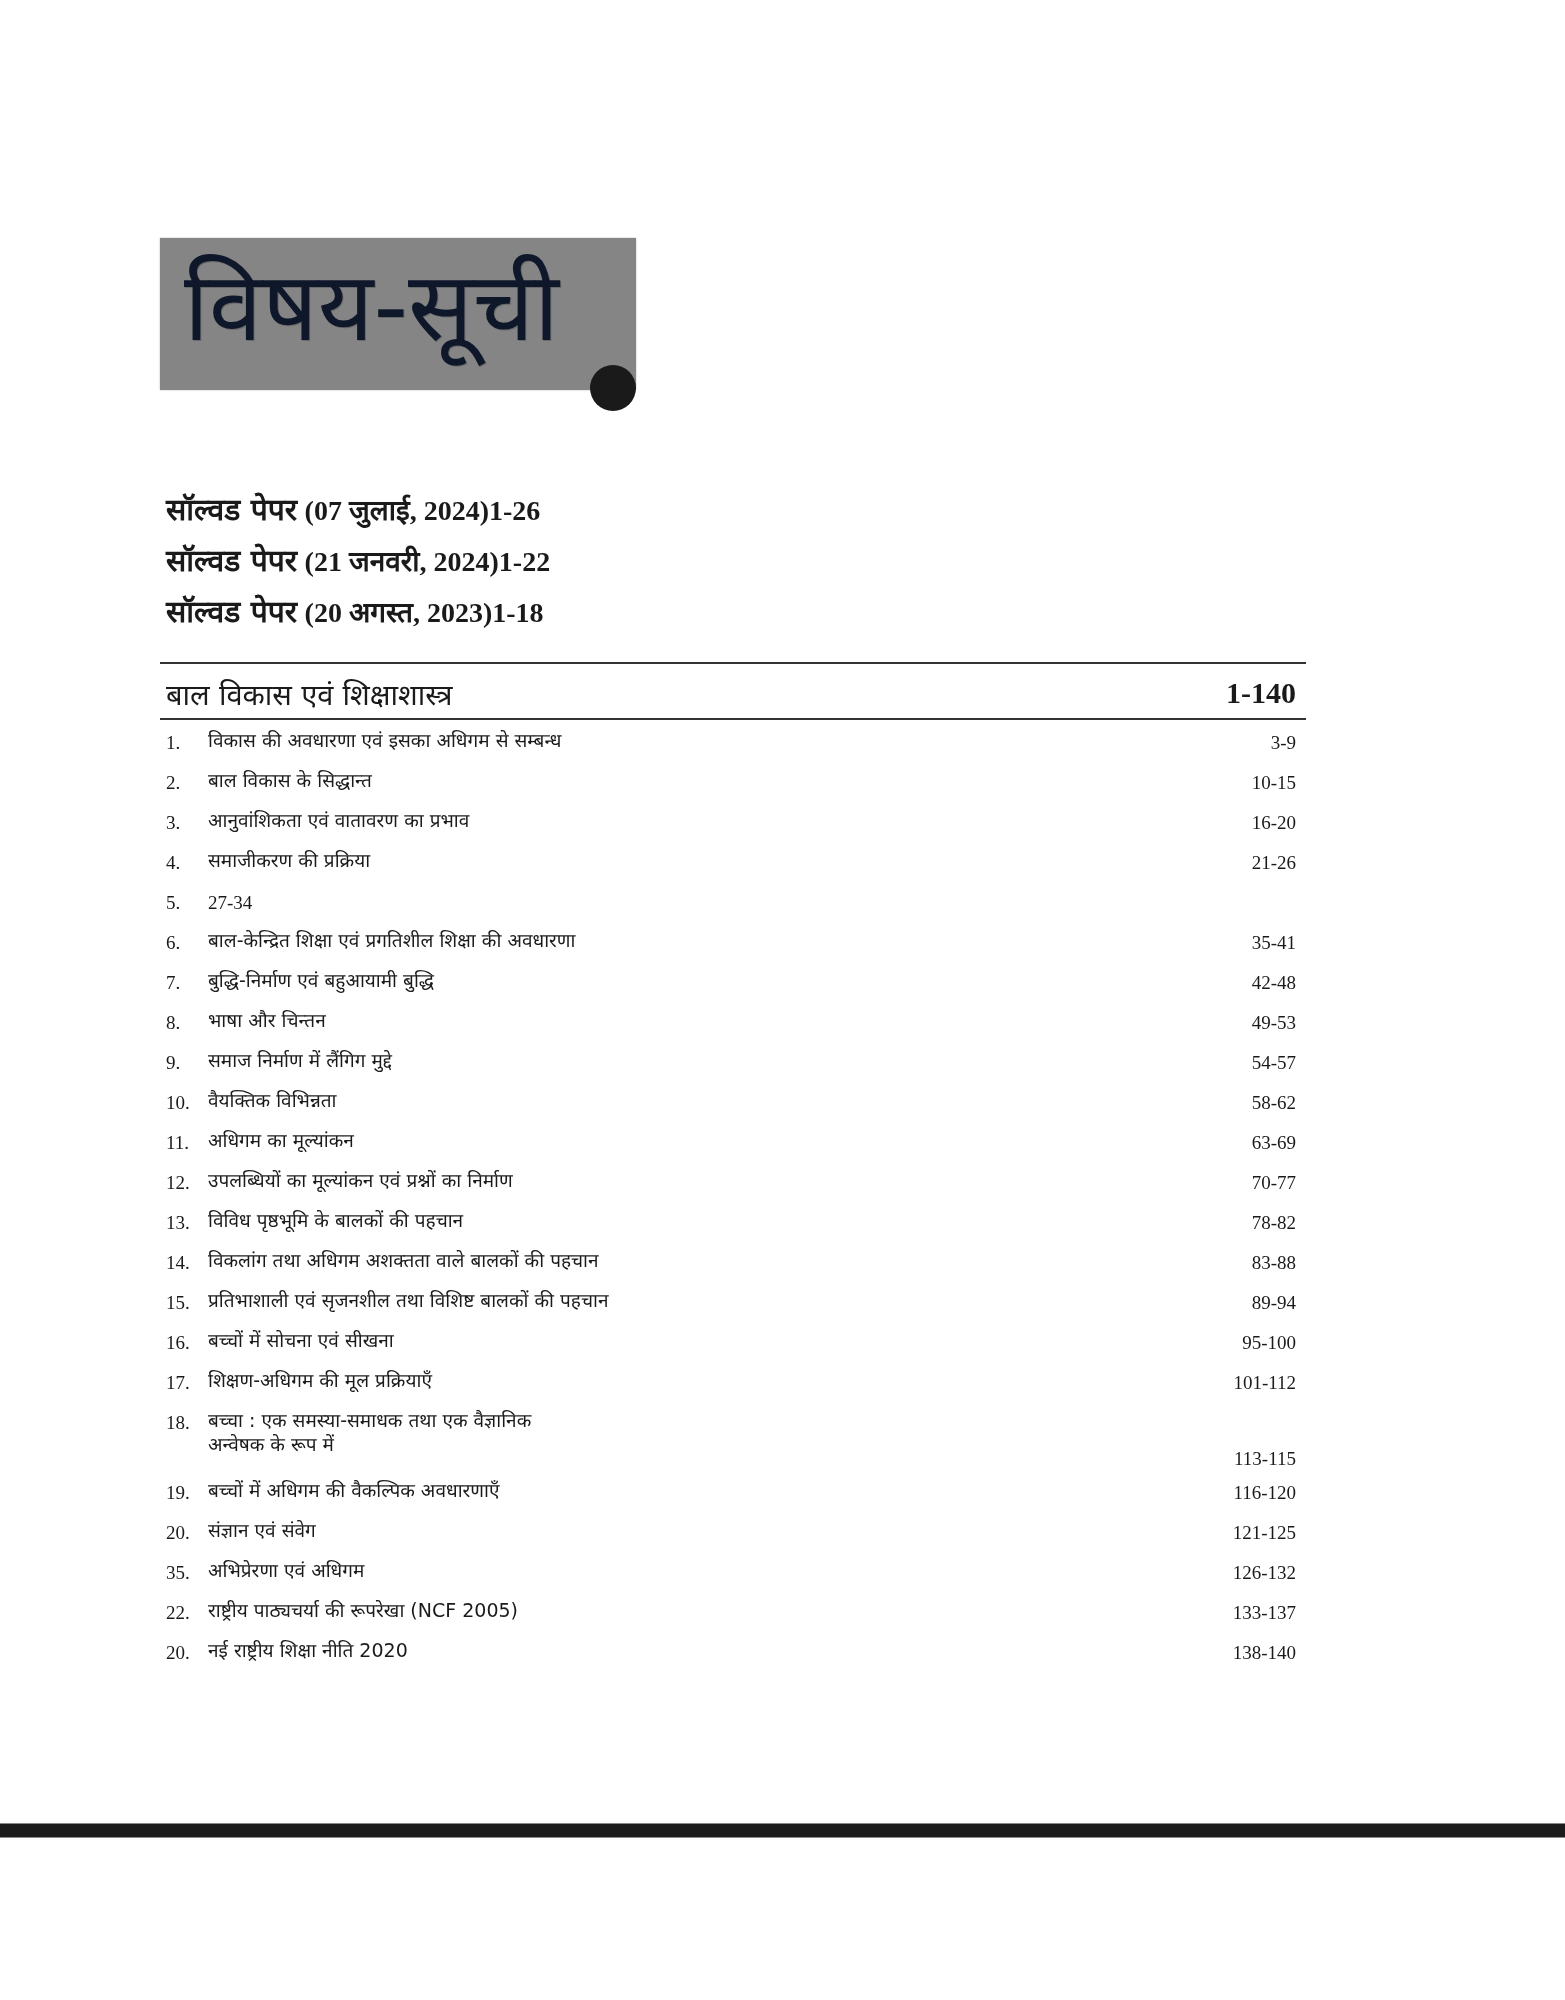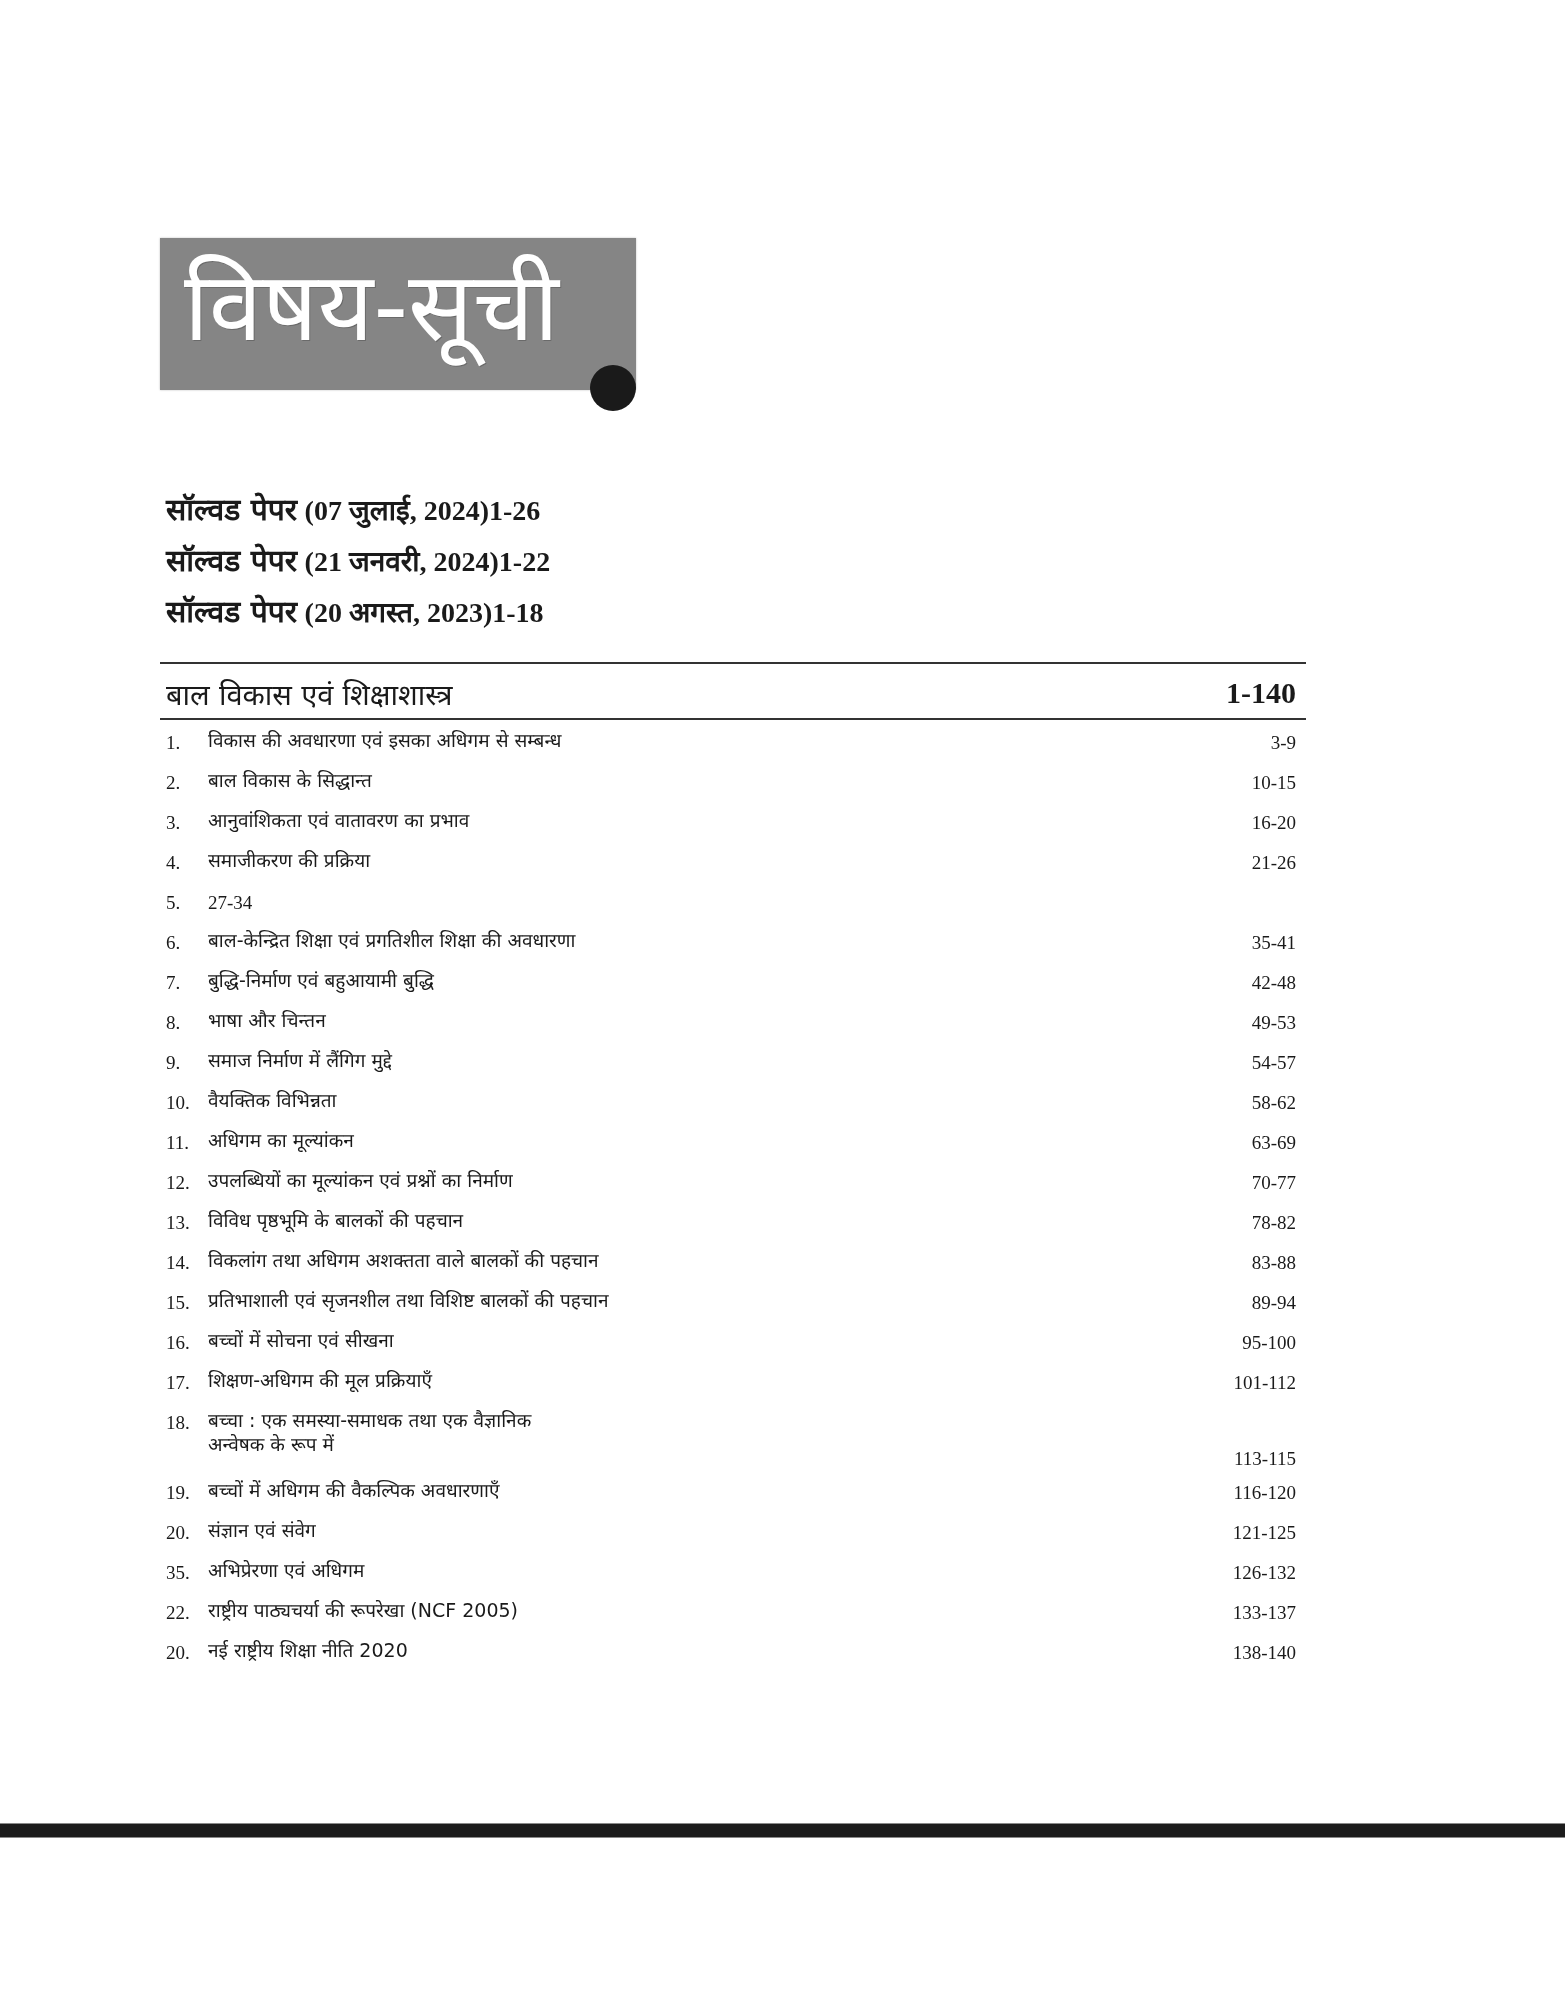--- a/index.html
+++ b/index.html
@@ -24,21 +24,21 @@
       background: #858585;
       box-shadow: 0 0 2px rgba(0,0,0,0.25);
     }
     .title-text {
       position: absolute;
       left: 24px;
       top: 4px;
       font-family: "DejaVu Sans", "Liberation Sans", sans-serif;
       font-size: 96px;
       font-weight: normal;
-      color: #ffffff;
+      color: #0f172a;
       line-height: 130px;
       white-space: nowrap;
       text-shadow: 1px 1px 0 #6a6a6a;
     }
     .title-dot {
       position: absolute;
       left: 590px;
       top: 365px;
       width: 46px;
       height: 46px;

